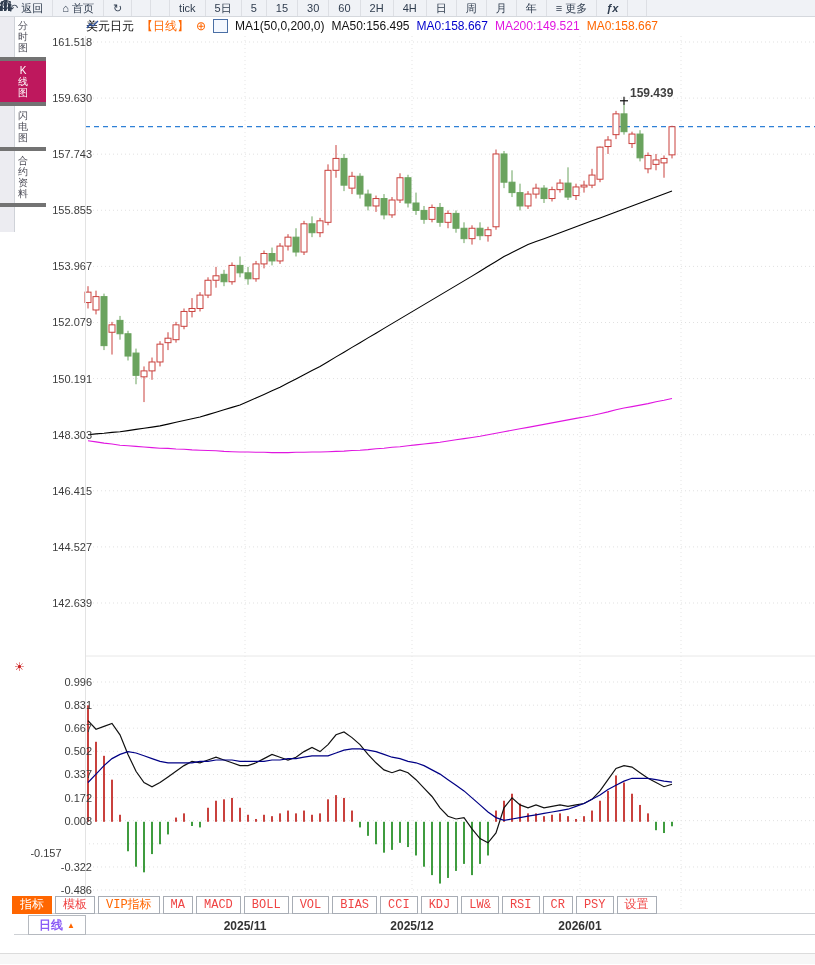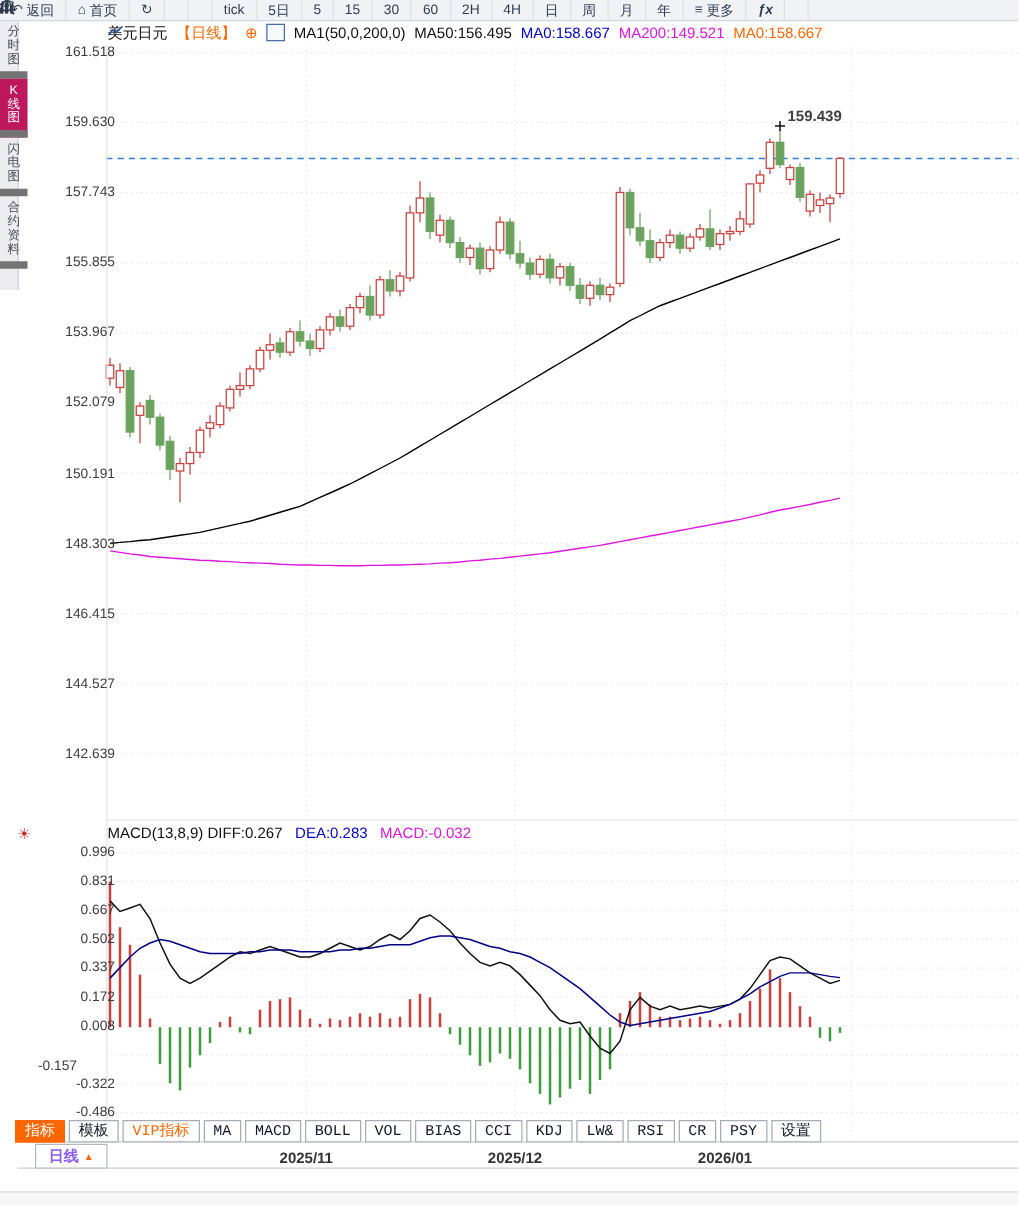--- a/index.html
+++ b/index.html
@@ -9,22 +9,22 @@
   
   .toolbar{position:absolute;left:0;top:0;width:815px;height:16px;background:#f0f2f6;
     border-bottom:1px solid #d5d8dd;display:flex;align-items:stretch;font-size:11px;color:#2f3c4e;z-index:5;}
   .tb-item{display:flex;align-items:center;gap:3px;padding:0 9px;border-right:1px solid #dddfe4;
     white-space:nowrap;cursor:default;}
   .tb-item .ico{display:flex;align-items:center;font-size:11px;line-height:1;}
   .tb-fx{font-style:italic;font-weight:bold;}
   
   .side{position:absolute;left:0;top:16px;width:14px;height:216px;background:#ececf1;
     border-right:1px solid #cfd2d8;z-index:4;}
-  .side-tab{width:14px;font-size:10px;line-height:11px;text-align:center;padding:4px 4px;
-    color:#4a4a55;border-bottom:6px solid #737373;word-break:break-all;cursor:pointer;}
+  .side-tab{width:14px;font-size:10px;line-height:11px;text-align:center;padding:4px 16px;
+    color:#4a4a55;border-bottom:4px solid #737373;word-break:break-all;cursor:pointer;}
   .side-tab.active{background:#be185d;color:#fff;}
   
   .title-row{position:absolute;left:86px;top:19px;height:14px;display:flex;align-items:center;
     gap:7px;font-size:12px;z-index:3;white-space:nowrap;}
   .t-sym{color:#111;}
   .t-per{color:#ff6600;}
   .t-plus{color:#ff6600;font-size:12px;}
   .mini-chart{width:13px;height:12px;border:1px solid #4a6fa5;background:#f4f8ff;display:inline-block;}
   .t-ma{color:#111;}
   .t-blue{color:#0000cc;}
@@ -42,21 +42,21 @@
   .hline{position:absolute;left:14px;right:0;border-top:1px solid #cdd0d4;z-index:3;}
   .period-box{position:absolute;left:28px;top:915px;width:56px;height:18px;border:1px solid #b5b9bf;
     background:#fff;display:flex;align-items:center;justify-content:center;gap:4px;z-index:4;cursor:pointer;}
   .period-box .p-txt{color:#8b5cf6;font-weight:bold;font-size:12px;}
   .period-box .p-arrow{color:#ff6600;font-size:8px;}
   .xdate{position:absolute;top:919px;width:70px;text-align:center;font-size:12px;font-weight:bold;
     color:#333;z-index:3;}
   .tabbar{position:absolute;left:12px;top:896px;height:18px;display:flex;gap:3px;z-index:4;
     font-family:"Liberation Mono",monospace;font-size:12px;}
   .btab{height:16px;line-height:16px;padding:0 7px;border:1px solid #a8adb5;background:#fff;
-    color:#0f172a;cursor:pointer;white-space:nowrap;}
+    color:#ef4444;cursor:pointer;white-space:nowrap;}
   .btab.active{background:#ff6600;border-color:#ff6600;color:#fff;}
   .btab.vip{color:#ff6600;}
   .watermark{position:absolute;left:684px;top:906px;font-size:33px;font-weight:bold;
     color:#cbd5e1;letter-spacing:2px;z-index:6;pointer-events:none;}
   .scrolltrack{position:absolute;left:0;top:953px;width:815px;height:10px;background:#f7f7f7;
     border-top:1px solid #dcdcdc;z-index:4;}
   .scrollthumb{position:absolute;left:735px;top:954px;width:78px;height:8px;background:#c9cdd3;cursor:pointer;}
   .vaxis-line{position:absolute;left:85px;top:36px;width:0;height:877px;border-left:1px solid #e3e3e3;z-index:1;}
 </style>
 </head>
@@ -433,25 +433,20 @@
   <span class="t-ma">MA1(50,0,200,0)</span>
   <span class="t-ma">MA50:156.495</span>
   <span class="t-blue">MA0:158.667</span>
   <span class="t-mag">MA200:149.521</span>
   <span class="t-org">MA0:158.667</span>
 </div>
 
 <div class="anno">159.439</div>
 
 <span class="sun-icon">☀</span>
-<div class="macd-row">
-  <span class="t-ma">MACD(13,8,9) DIFF:0.267</span>
-  <span class="t-blue">DEA:0.283</span>
-  <span class="t-mag">MACD:-0.032</span>
-</div>
 
 <div class="hline" style="top:913px"></div>
 <div class="period-box">
   <span class="p-txt">日线</span>
   <span class="p-arrow">▲</span>
 </div>
 <div id="dates"></div>
 <div class="hline" style="top:934px"></div>
 
 <div class="tabbar" id="tabbar">

